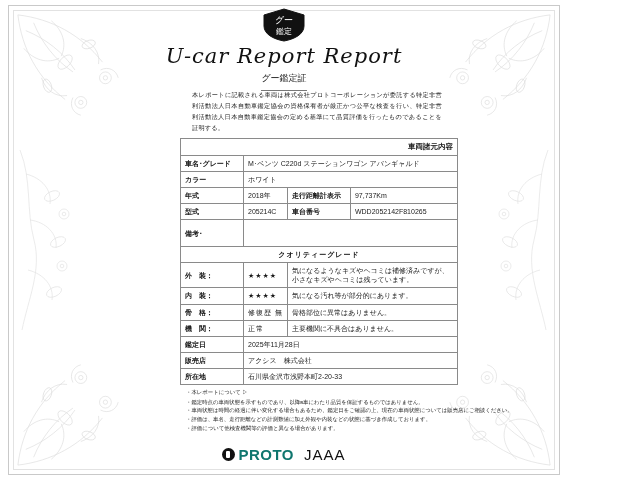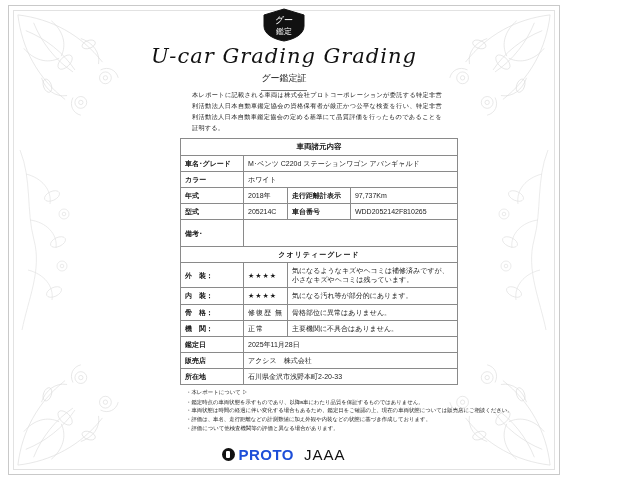--- a/index.html
+++ b/index.html
@@ -93,21 +93,21 @@
     border-collapse:collapse;
     font-size:7px;
   }
   .tbl td{
     border:1px solid #8a8a8a;
     padding:3px 4px;
     vertical-align:middle;
     line-height:1.3;
   }
   .sect-head{
-    text-align:center;
+    text-align:right;
     font-weight:bold;
     font-size:7.5px;
     background:#fff;
   }
   .lbl{
     width:54px;
     font-weight:bold;
     white-space:nowrap;
   }
   .val{white-space:nowrap;}
@@ -143,21 +143,21 @@
   .bottom-logos{
     position:absolute;
     left:0;right:0;bottom:17px;
     display:flex;
     align-items:center;
     justify-content:center;
     gap:10px;
   }
   .proto{
     display:flex;align-items:center;gap:3px;
-    font-weight:bold;font-size:15px;letter-spacing:.5px;color:#1d4ed8;
+    font-weight:bold;font-size:15px;letter-spacing:.5px;color:#0f766e;
   }
   .proto .dot{
     width:13px;height:13px;border-radius:50%;
     background:#111;display:inline-block;position:relative;
   }
   .proto .dot::after{
     content:"";position:absolute;left:4px;top:3px;
     width:4px;height:7px;background:#fff;border-radius:1px;
   }
   .jaaa{
@@ -289,21 +289,21 @@
   </svg>
 
   <div class="logo">
     <svg width="46" height="34" viewBox="0 0 46 34">
       <path d="M23 1 L43 7 L43 18 C43 26 34 31 23 33 C12 31 3 26 3 18 L3 7 Z" fill="#111" stroke="#111" stroke-width="1"></path>
       <text x="23" y="15" font-size="9" fill="#ffffff" text-anchor="middle" font-family="'Liberation Sans',sans-serif">グー</text>
       <text x="23" y="26" font-size="8" fill="#ffffff" text-anchor="middle" font-family="'Liberation Sans',sans-serif">鑑定</text>
     </svg>
   </div>
 
-  <div class="title">U-car Grading Grading</div>
+  <div class="title">U-car Report Report</div>
   <div class="subtitle"><span>グー鑑定証</span></div>
 
   <div class="intro">本レポートに記載される車両は株式会社プロトコーポレーションが委託する特定非営利活動法人日本自動車鑑定協会の資格保有者が厳正かつ公平な検査を行い、特定非営利活動法人日本自動車鑑定協会の定める基準にて品質評価を行ったものであることを証明する。</div>
 
   <table class="tbl">
     <tbody>
         <tr>
       <td class="sect-head" colspan="4">車両諸元内容</td>
     </tr>
     <tr>

